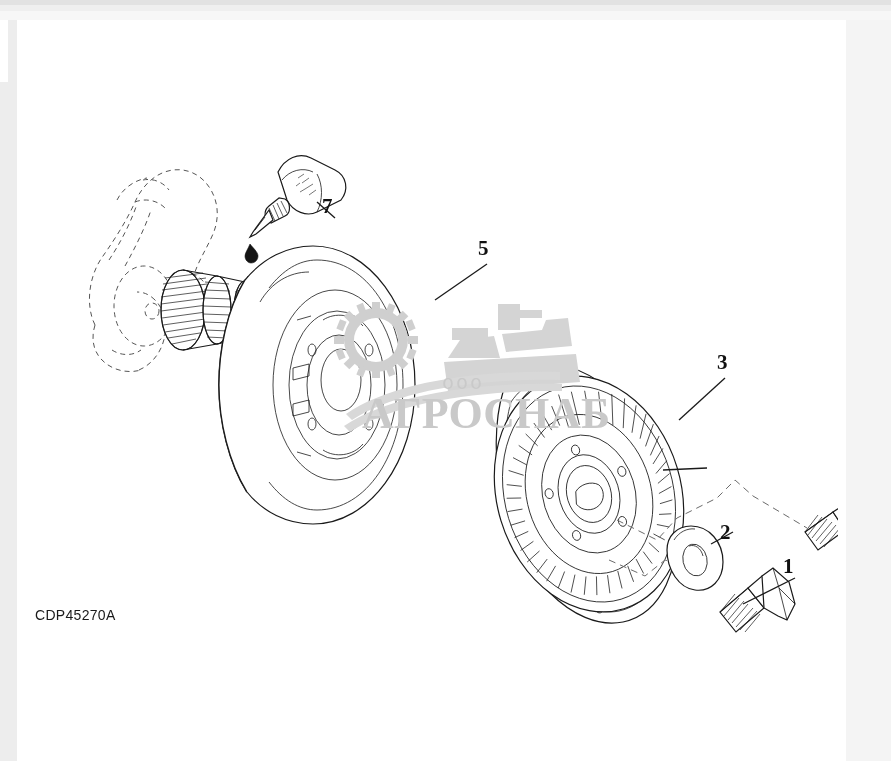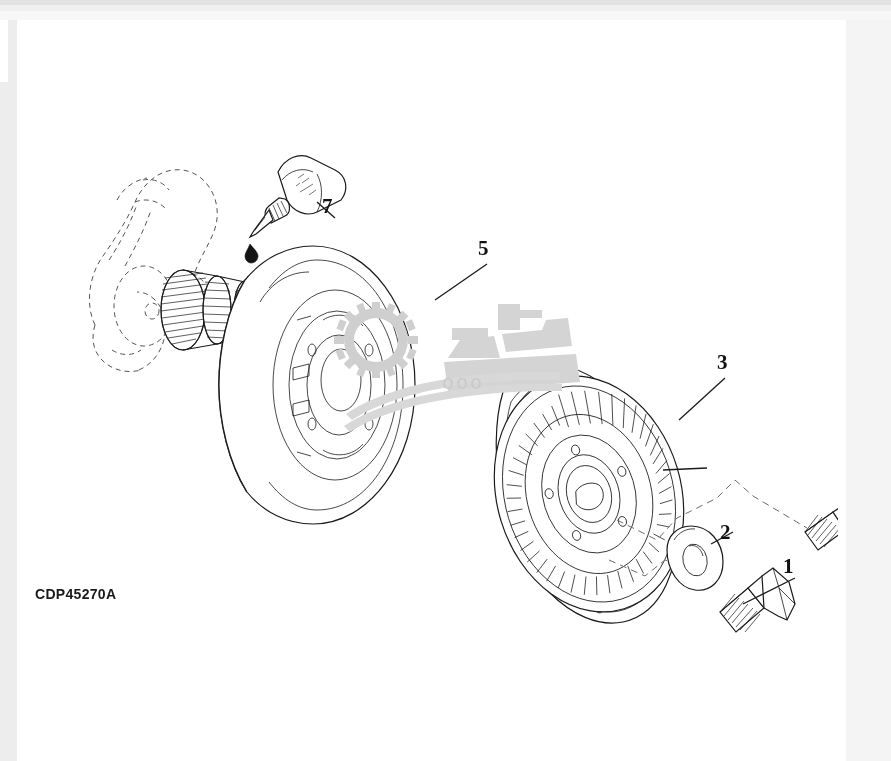--- a/index.html
+++ b/index.html
@@ -77,24 +77,24 @@
     left: 17px; top: 20px;
     width: 821px; height: 741px;
     background: #ffffff;
   }
   .canvas svg { display: block; }
 
   
   .part-number {
     position: absolute;
     left: 35px;
-    top: 586px;
+    top: 607px;
     font-family: "Liberation Sans", sans-serif;
     font-size: 14px;
-    font-weight: bold;
+    font-weight: normal;
     color: #1a1a1a;
     letter-spacing: 0.3px;
     white-space: nowrap;
   }
 
   
   .callout {
     position: absolute;
     font-family: "Liberation Serif", serif;
     font-size: 21px;
@@ -520,20 +520,21 @@
         <rect x="168" y="4" width="22" height="26"></rect>
         <path d="M198 36 L 238 32 L 240 44 L 200 48 Z"></path>
       </g>
       <g fill="#d8d8d8">
         <path d="M16 114 C 60 84, 140 70, 230 72 L 230 80 C 142 78, 64 92, 22 120 Z"></path>
         <path d="M14 126 C 58 96, 140 82, 232 84 L 232 91 C 142 90, 62 104, 20 132 Z"></path>
       </g>
       </svg><div></div>
     
     <div class="watermark-text-ooo">ооо</div>
+    <div class="watermark-text-main">АГРОСНАБ</div>
   </div>
 
   <div class="callout" style="left:322px; top:196px;">7</div>
   <div class="callout" style="left:478px; top:238px;">5</div>
   <div class="callout" style="left:717px; top:352px;">3</div>
   <div class="callout" style="left:720px; top:522px;">2</div>
   <div class="callout" style="left:783px; top:556px;">1</div>
 
   <div class="part-number">CDP45270A</div>
 

